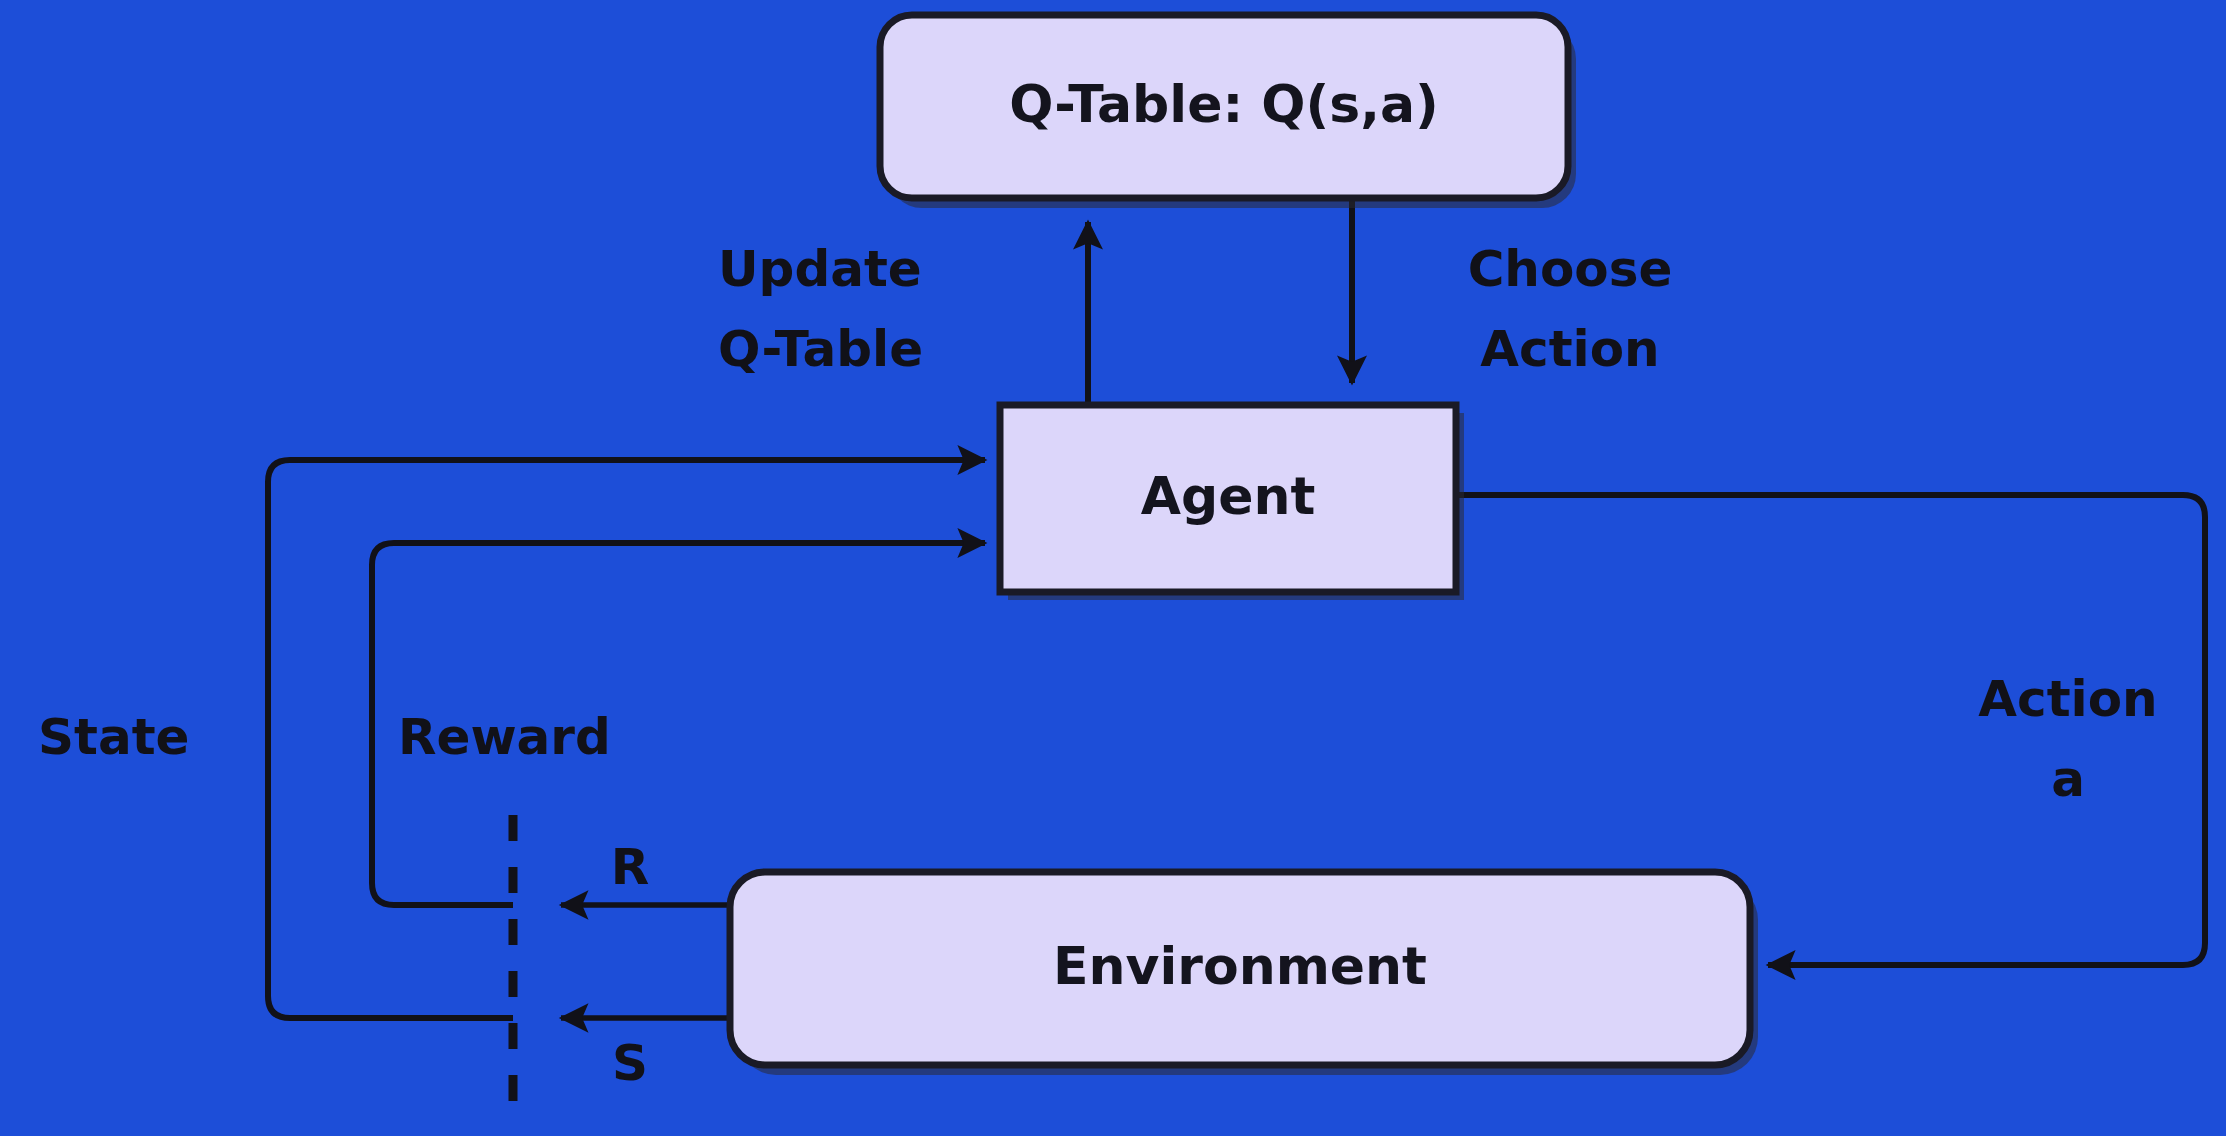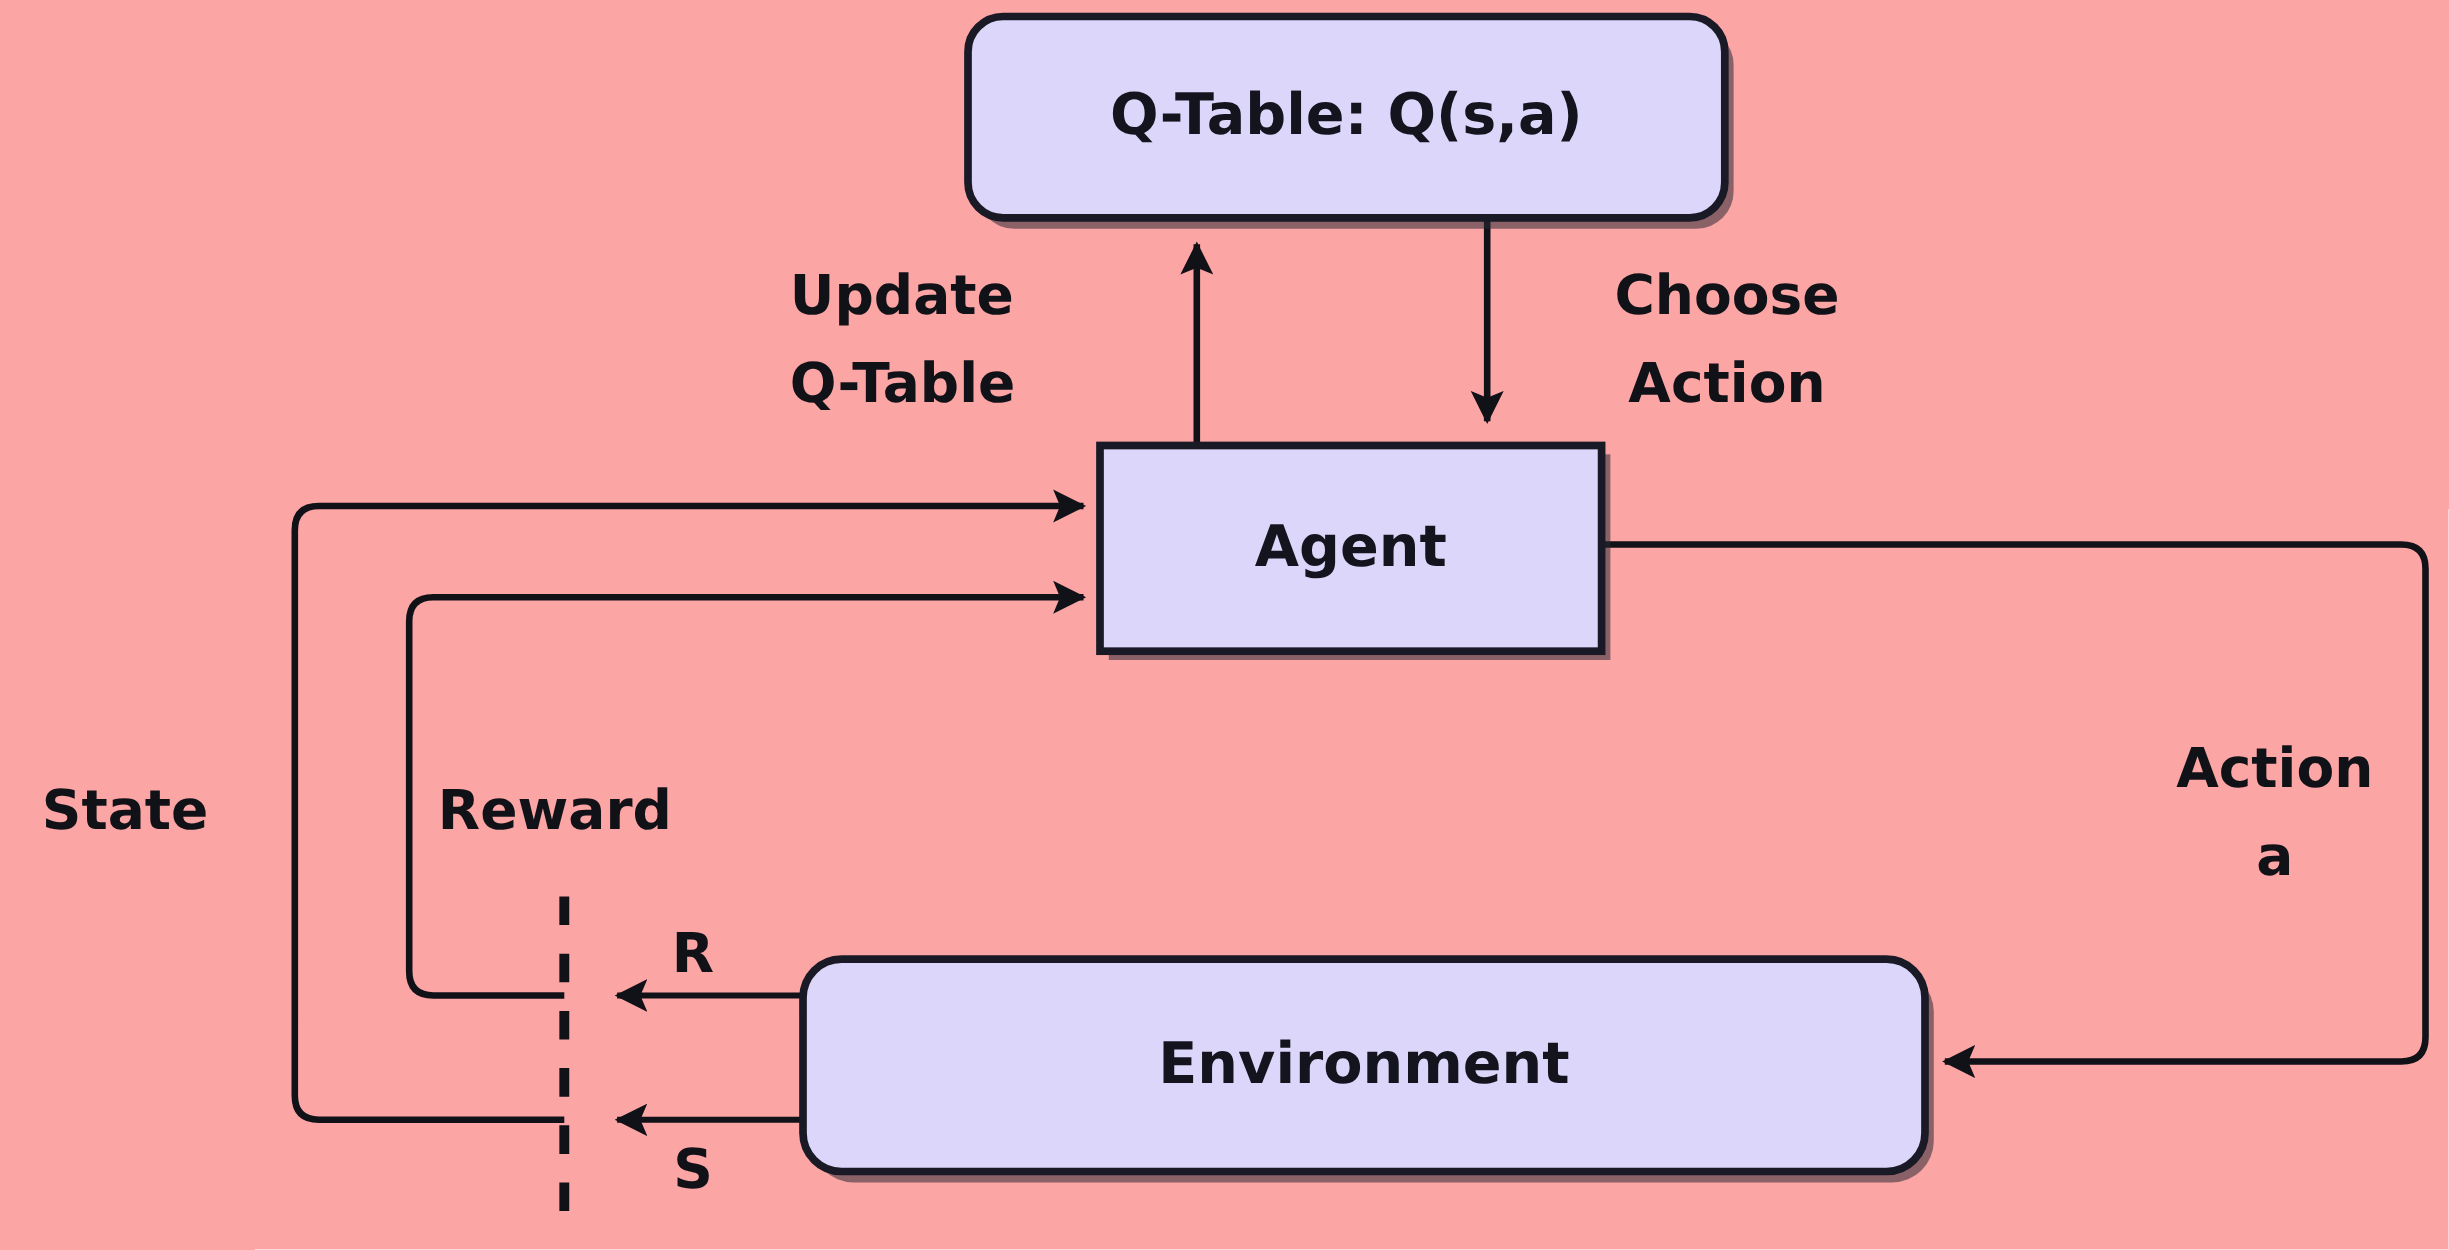--- a/index.html
+++ b/index.html
@@ -4,21 +4,21 @@
 <style>
   html, body {
     margin: 0;
     padding: 0;
     background: #ffffff;
   }
   #canvas {
     position: relative;
     width: 2226px;
     height: 1136px;
-    background: #fca5a5;
+    background: #1d4ed8;
     overflow: hidden;
     font-family: "DejaVu Sans", sans-serif;
   }
   svg.diagram {
     position: absolute;
     left: 0;
     top: 0;
     width: 2226px;
     height: 1136px;
   }

